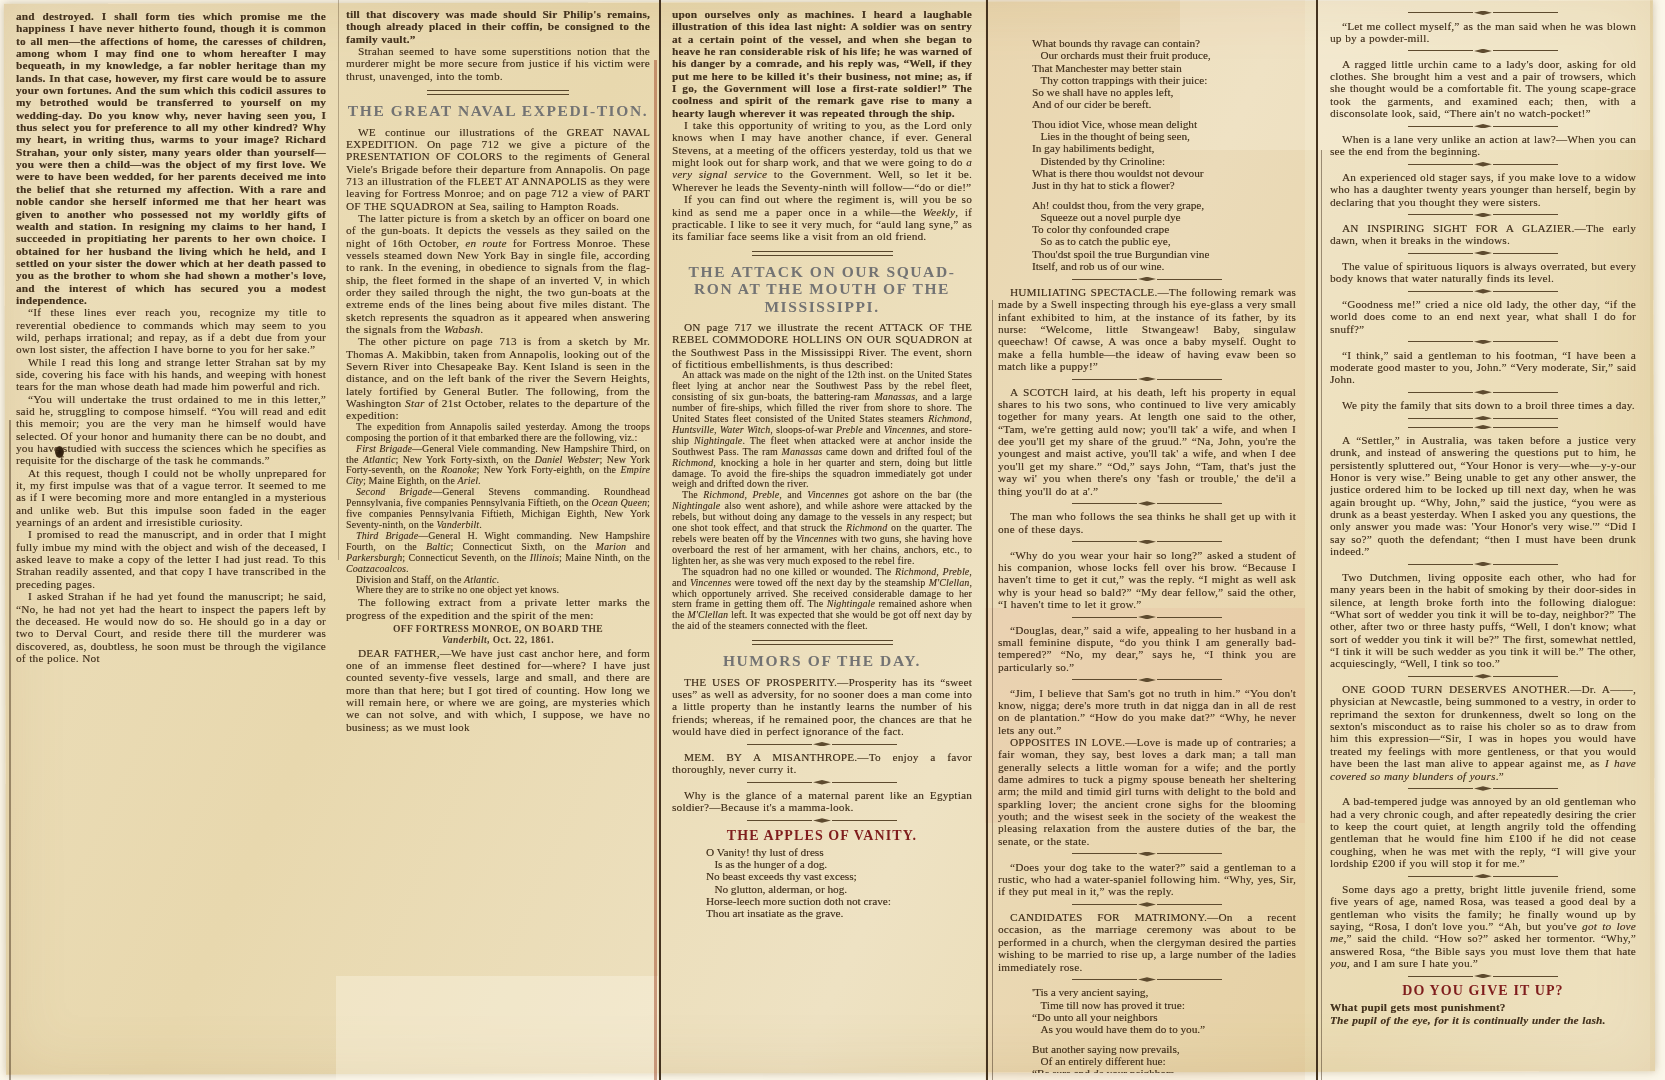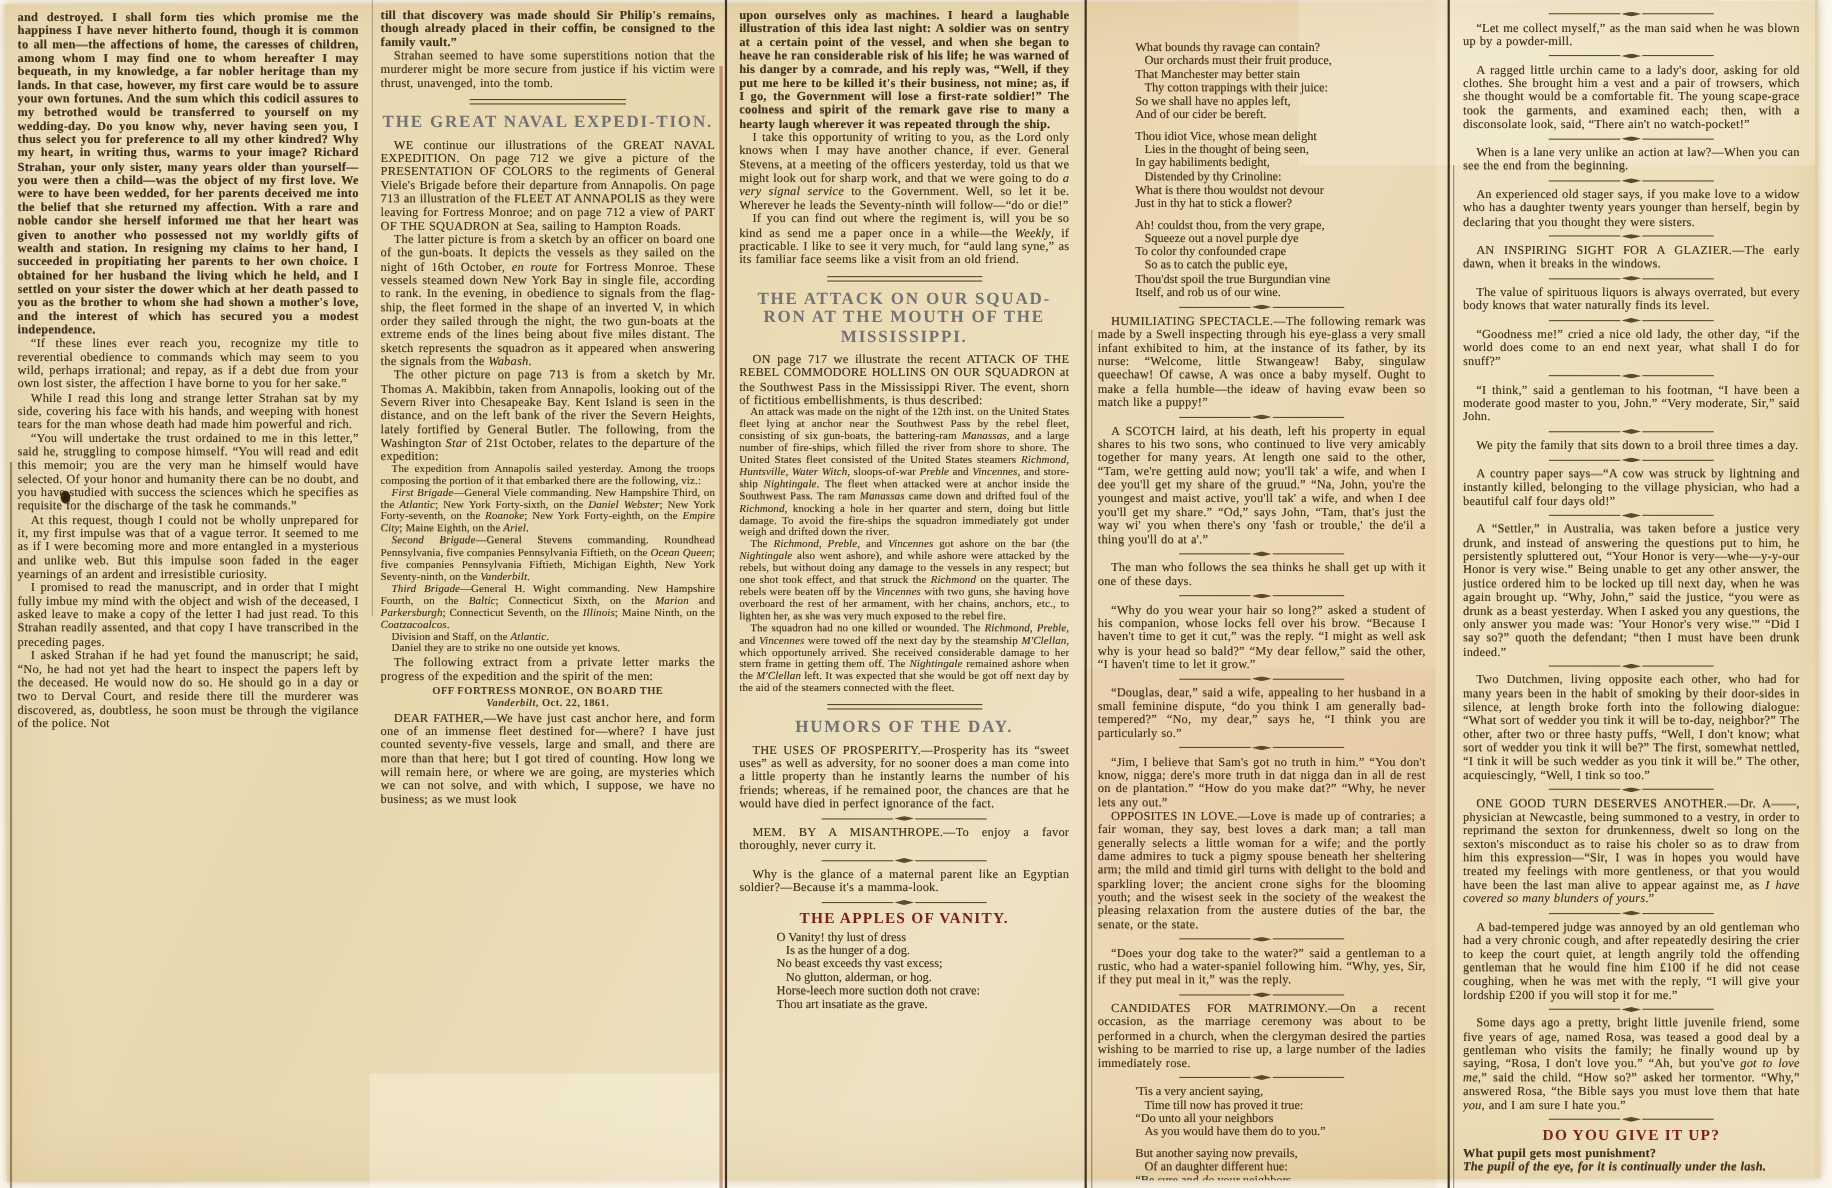--- a/index.html
+++ b/index.html
@@ -77,21 +77,21 @@
       <div class="rule"></div>
       <p class="head">THE GREAT NAVAL EXPEDI-TION.</p>
       <p class="para">WE continue our illustrations of the GREAT NAVAL EXPEDITION. On page 712 we give a picture of the PRESENTATION OF COLORS to the regiments of General Viele's Brigade before their departure from Annapolis. On page 713 an illustration of the FLEET AT ANNAPOLIS as they were leaving for Fortress Monroe; and on page 712 a view of PART OF THE SQUADRON at Sea, sailing to Hampton Roads.</p>
       <p class="para">The latter picture is from a sketch by an officer on board one of the gun-boats. It depicts the vessels as they sailed on the night of 16th October, <i>en route</i> for Fortress Monroe. These vessels steamed down New York Bay in single file, according to rank. In the evening, in obedience to signals from the flag-ship, the fleet formed in the shape of an inverted V, in which order they sailed through the night, the two gun-boats at the extreme ends of the lines being about five miles distant. The sketch represents the squadron as it appeared when answering the signals from the <i>Wabash</i>.</p>
       <p class="para">The other picture on page 713 is from a sketch by Mr. Thomas A. Makibbin, taken from Annapolis, looking out of the Severn River into Chesapeake Bay. Kent Island is seen in the distance, and on the left bank of the river the Severn Heights, lately fortified by General Butler. The following, from the Washington <i>Star</i> of 21st October, relates to the departure of the expedition:</p>
       <p class="small">The expedition from Annapolis sailed yesterday. Among the troops composing the portion of it that embarked there are the following, viz.:</p>
       <p class="small"><i>First Brigade</i>—General Viele commanding. New Hampshire Third, on the <i>Atlantic</i>; New York Forty-sixth, on the <i>Daniel Webster</i>; New York Forty-seventh, on the <i>Roanoke</i>; New York Forty-eighth, on the <i>Empire City</i>; Maine Eighth, on the <i>Ariel</i>.</p>
       <p class="small"><i>Second Brigade</i>—General Stevens commanding. Roundhead Pennsylvania, five companies Pennsylvania Fiftieth, on the <i>Ocean Queen</i>; five companies Pennsylvania Fiftieth, Michigan Eighth, New York Seventy-ninth, on the <i>Vanderbilt</i>.</p>
       <p class="small"><i>Third Brigade</i>—General H. Wight commanding. New Hampshire Fourth, on the <i>Baltic</i>; Connecticut Sixth, on the <i>Marion</i> and <i>Parkersburgh</i>; Connecticut Seventh, on the <i>Illinois</i>; Maine Ninth, on the <i>Coatzacoalcos</i>.</p>
       <p class="small">Division and Staff, on the <i>Atlantic</i>.</p>
-      <p class="small">Daniel they are to strike no one outside yet knows.</p>
+      <p class="small">Where they are to strike no one object yet knows.</p>
       <p class="para">The following extract from a private letter marks the progress of the expedition and the spirit of the men:</p>
       <p class="dateline">OFF FORTRESS MONROE, ON BOARD THE
 <i>Vanderbilt</i>, Oct. 22, 1861.</p>
       <p class="para">DEAR FATHER,—We have just cast anchor here, and form one of an immense fleet destined for—where? I have just counted seventy-five vessels, large and small, and there are more than that here; but I got tired of counting. How long we will remain here, or where we are going, are mysteries which we can not solve, and with which, I suppose, we have no business; as we must look</p>
     </div>
   <div class="col" style="left:672px;top:8px;width:300px;height:1062px;">
       <p class="para noind">upon ourselves only as machines. I heard a laughable illustration of this idea last night: A soldier was on sentry at a certain point of the vessel, and when she began to heave he ran considerable risk of his life; he was warned of his danger by a comrade, and his reply was, “Well, if they put me here to be killed it's their business, not mine; as, if I go, the Government will lose a first-rate soldier!” The coolness and spirit of the remark gave rise to many a hearty laugh wherever it was repeated through the ship.</p>
       <p class="para">I take this opportunity of writing to you, as the Lord only knows when I may have another chance, if ever. General Stevens, at a meeting of the officers yesterday, told us that we might look out for sharp work, and that we were going to do <i>a very signal service</i> to the Government. Well, so let it be. Wherever he leads the Seventy-ninth will follow—“do or die!”</p>
       <p class="para">If you can find out where the regiment is, will you be so kind as send me a paper once in a while—the <i>Weekly</i>, if practicable. I like to see it very much, for “auld lang syne,” as its familiar face seems like a visit from an old friend.</p>
       <div class="rule"></div>
@@ -207,21 +207,21 @@
         <span class="od"></span>
         <span class="ol"></span>
       </div>
       <div class="verse">
         <div>'Tis a very ancient saying,</div>
         <div>   Time till now has proved it true:</div>
         <div>“Do unto all your neighbors</div>
         <div>   As you would have them do to you.”</div>
         <div class="vgap"></div>
         <div>But another saying now prevails,</div>
-        <div>   Of an daughter different hue:</div>
+        <div>   Of an entirely different hue:</div>
         <div>“Be sure and <i>do</i> your neighbors,</div>
       </div>
     </div>
   <div class="col" style="left:1330px;top:6px;width:306px;height:1066px;">
       <div class="orn">
         <span class="ol"></span>
         <span class="od"></span>
         <span class="ol"></span>
       </div>
       <p class="para">“Let me collect myself,” as the man said when he was blown up by a powder-mill.</p>
@@ -271,21 +271,20 @@
         <span class="ol"></span>
         <span class="od"></span>
         <span class="ol"></span>
       </div>
       <p class="para">We pity the family that sits down to a broil three times a day.</p>
       <div class="orn">
         <span class="ol"></span>
         <span class="od"></span>
         <span class="ol"></span>
       </div>
-      <p class="para">A country paper says—“A cow was struck by lightning and instantly killed, belonging to the village physician, who had a beautiful calf four days old!”</p>
       <div class="orn">
         <span class="ol"></span>
         <span class="od"></span>
         <span class="ol"></span>
       </div>
       <p class="para">A “Settler,” in Australia, was taken before a justice very drunk, and instead of answering the questions put to him, he persistently spluttered out, “Your Honor is very—whe—y-y-our Honor is very wise.” Being unable to get any other answer, the justice ordered him to be locked up till next day, when he was again brought up. “Why, John,” said the justice, “you were as drunk as a beast yesterday. When I asked you any questions, the only answer you made was: 'Your Honor's very wise.'” “Did I say so?” quoth the defendant; “then I must have been drunk indeed.”</p>
       <div class="orn">
         <span class="ol"></span>
         <span class="od"></span>
         <span class="ol"></span>

